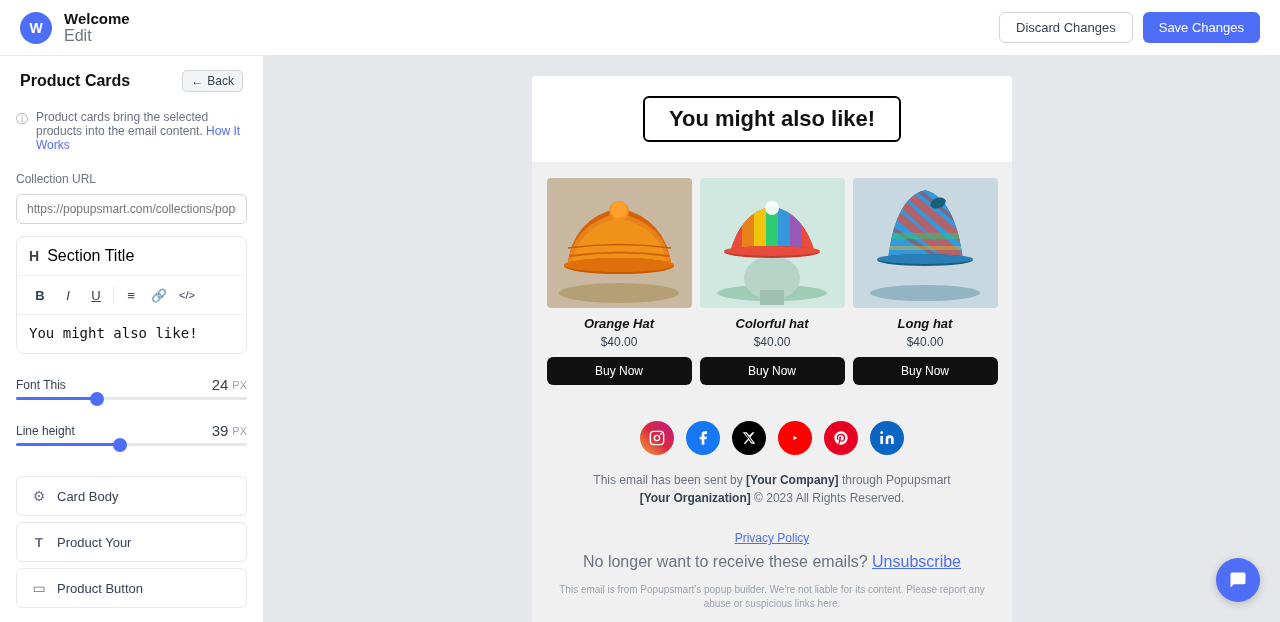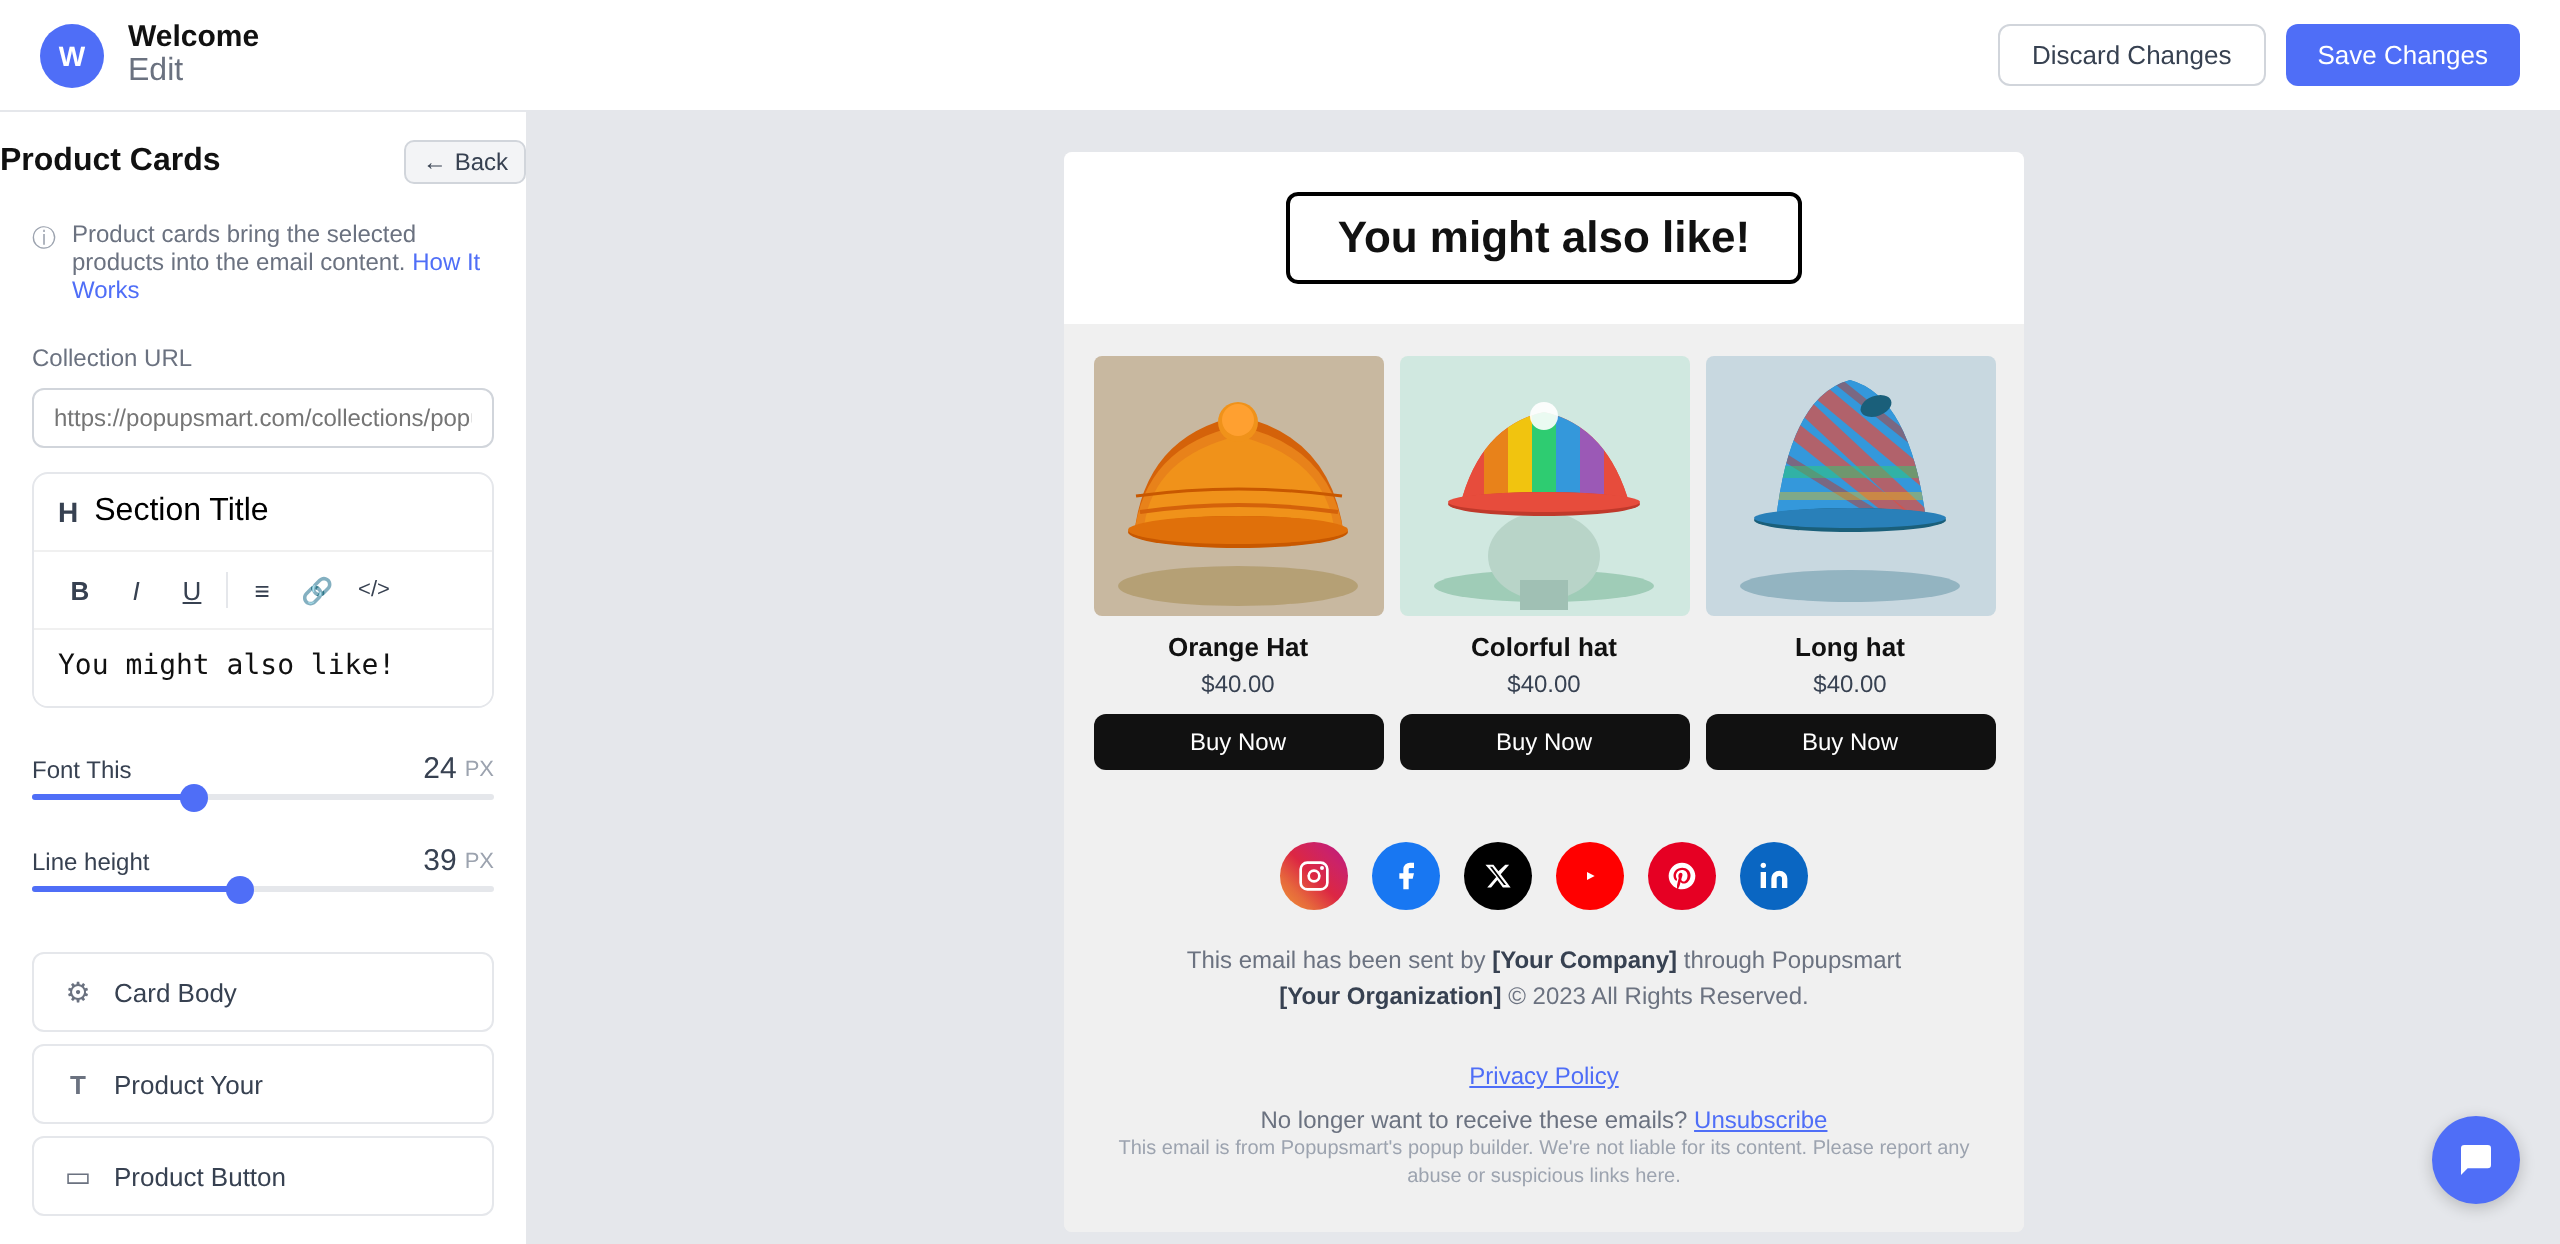--- a/index.html
+++ b/index.html
@@ -16,21 +16,21 @@
     .topbar-edit { font-size: 16px; color: #6b7280; cursor: pointer; }
     .topbar-actions { display: flex; gap: 10px; }
     .btn-discard { background: #fff; border: 1px solid #d1d5db; color: #374151; padding: 7px 16px; border-radius: 6px; font-size: 13px; cursor: pointer; }
     .btn-save { background: #4f6ef7; border: none; color: #fff; padding: 7px 16px; border-radius: 6px; font-size: 13px; cursor: pointer; }
 
     
     .main { display: flex; flex: 1; overflow: hidden; }
 
     
     .sidebar { width: 264px; background: #fff; border-right: 1px solid #e5e7eb; display: flex; flex-direction: column; overflow-y: auto; flex-shrink: 0; }
-    .sidebar-header { padding: 14px 0 10px; }
+    .sidebar-header { padding: 14px 20px 10px; }
     .sidebar-title { font-size: 16px; font-weight: 600; color: #111; display: flex; align-items: center; justify-content: space-between; }
     .back-btn { display: flex; align-items: center; gap: 4px; font-size: 12px; color: #374151; background: #f3f4f6; border: 1px solid #d1d5db; border-radius: 5px; padding: 3px 8px; cursor: pointer; }
     .info-box { display: flex; align-items: flex-start; gap: 8px; padding: 8px 16px 12px; font-size: 12px; color: #6b7280; }
     .info-icon { color: #9ca3af; flex-shrink: 0; margin-top: 1px; }
     .info-link { color: #4f6ef7; text-decoration: none; }
 
     .section-label { font-size: 12px; color: #6b7280; padding: 8px 16px 4px; font-weight: 500; }
     .url-input { margin: 4px 16px 12px; width: calc(100% - 32px); border: 1px solid #d1d5db; border-radius: 6px; padding: 7px 10px; font-size: 12px; color: #9ca3af; background: #fff; }
 
     
@@ -64,39 +64,39 @@
     .email-preview { background: #f0f0f0; width: 480px; border-radius: 4px; overflow: hidden; }
 
     
     .section-title-bar { background: #fff; text-align: center; padding: 20px; }
     .section-title-text { font-size: 22px; font-weight: 700; color: #111; background: #fff; border: 2px solid #000; border-radius: 6px; padding: 8px 24px; display: inline-block; }
 
     
     .products-grid { background: #f0f0f0; display: flex; gap: 0; padding: 16px; justify-content: center; }
     .product-card { background: #f0f0f0; width: 145px; flex-shrink: 0; text-align: center; margin: 0 4px; }
     .product-img { width: 145px; height: 130px; border-radius: 4px; overflow: hidden; margin-bottom: 8px; }
-    .product-name { font-size: 13px; font-weight: 600; color: #111; margin-bottom: 4px; }
+    .product-name { font-size: 13px; font-weight: 600; color: #111; margin-bottom: 4px; font-style: italic; }
     .product-price { font-size: 12px; color: #374151; margin-bottom: 8px; }
     .buy-btn { background: #111; color: #fff; border: none; border-radius: 6px; padding: 7px 16px; font-size: 12px; cursor: pointer; width: 100%; }
 
     
     .email-footer { background: #f0f0f0; padding: 20px; text-align: center; }
     .social-icons { display: flex; justify-content: center; align-items: center; gap: 12px; margin-bottom: 16px; }
     .social-icon { width: 34px; height: 34px; border-radius: 50%; display: flex; align-items: center; justify-content: center; color: #fff; font-size: 15px; cursor: pointer; }
     .si-instagram { background: linear-gradient(45deg, #f09433, #e6683c, #dc2743, #cc2366, #bc1888); }
     .si-facebook { background: #1877f2; }
     .si-x { background: #000; }
     .si-youtube { background: #ff0000; }
     .si-pinterest { background: #e60023; }
     .si-linkedin { background: #0a66c2; }
 
     .footer-text { font-size: 12px; color: #6b7280; margin-bottom: 24px; line-height: 1.5; }
     .footer-company { font-weight: 700; color: #374151; }
     .privacy-link { display: block; color: #4f6ef7; font-size: 12px; text-decoration: underline; margin: 8px 0; cursor: pointer; }
-    .unsubscribe-line { font-size: 12px; color: #6b7280; margin-bottom: 1px; }
+    .unsubscribe-line { font-size: 16px; color: #6b7280; margin-bottom: 12px; }
     .unsub-link { color: #4f6ef7; text-decoration: underline; cursor: pointer; }
     .footer-disclaimer { font-size: 10px; color: #9ca3af; line-height: 1.4; }
 
     
     .chat-bubble { position: fixed; bottom: 20px; right: 20px; width: 44px; height: 44px; background: #4f6ef7; border-radius: 50%; display: flex; align-items: center; justify-content: center; color: #fff; cursor: pointer; font-size: 18px; box-shadow: 0 2px 8px rgba(0,0,0,0.2); }
   </style>
 </head>
 <body>
 
 <div class="topbar">

